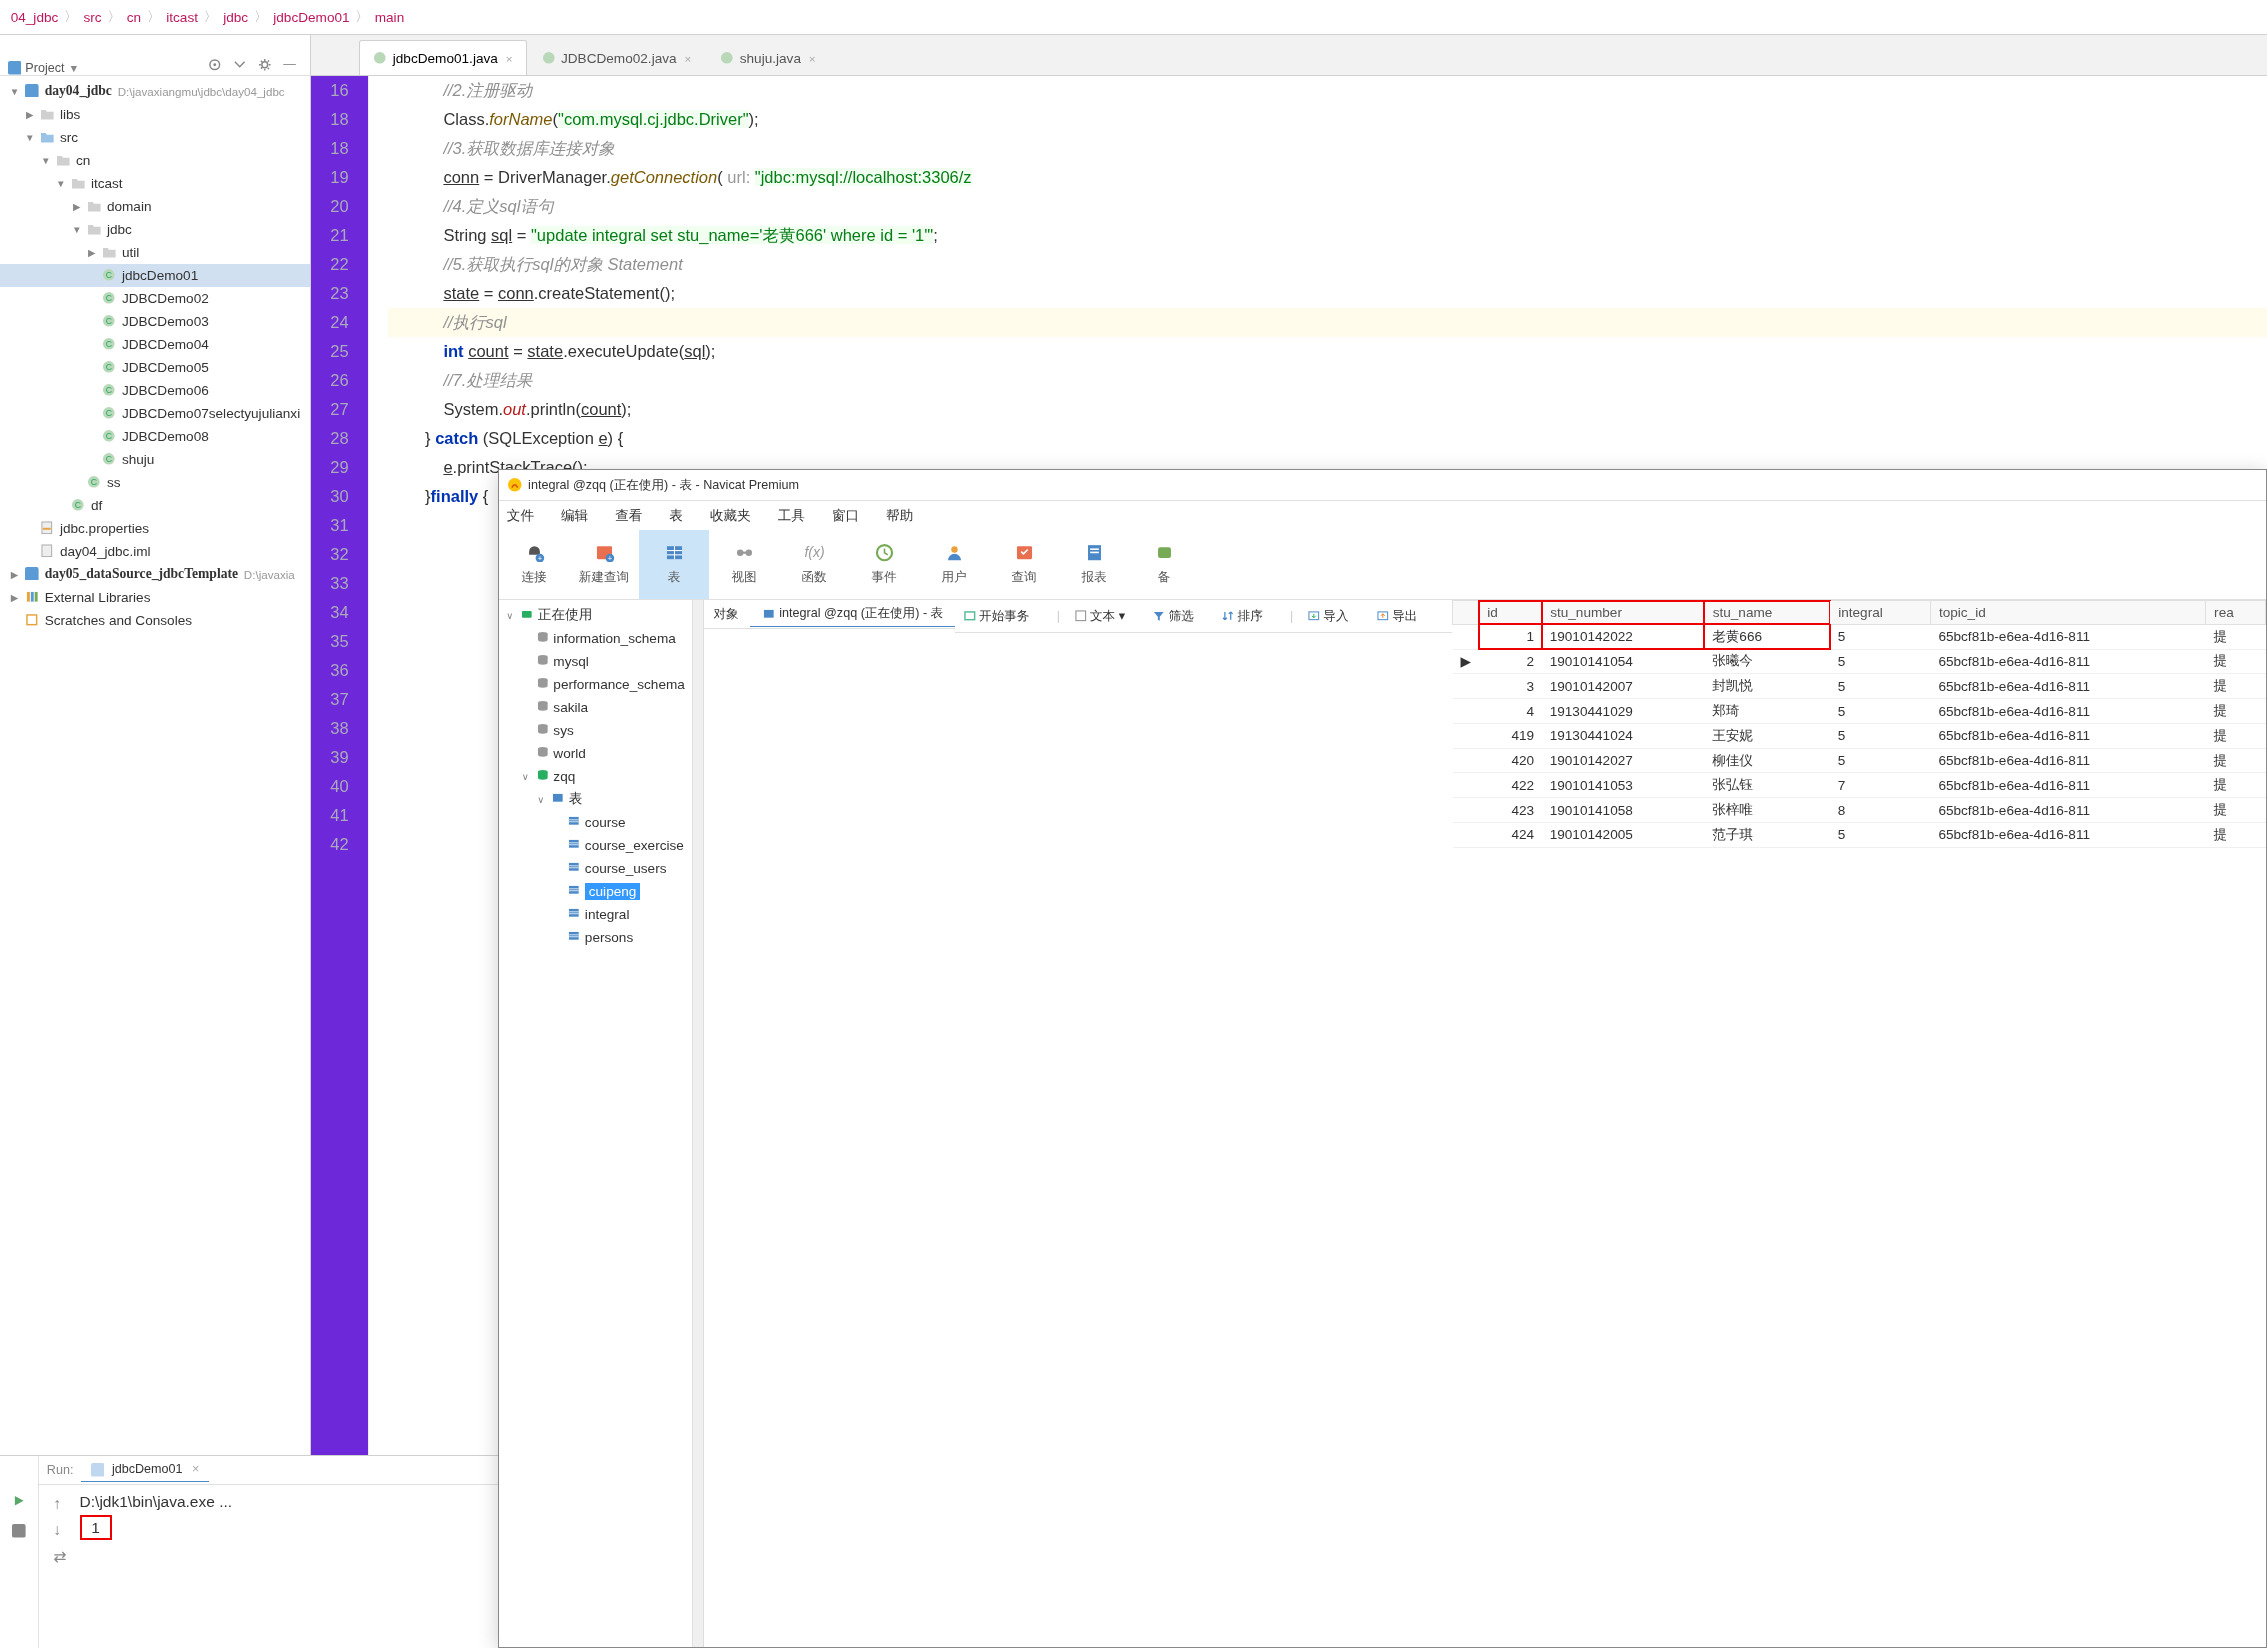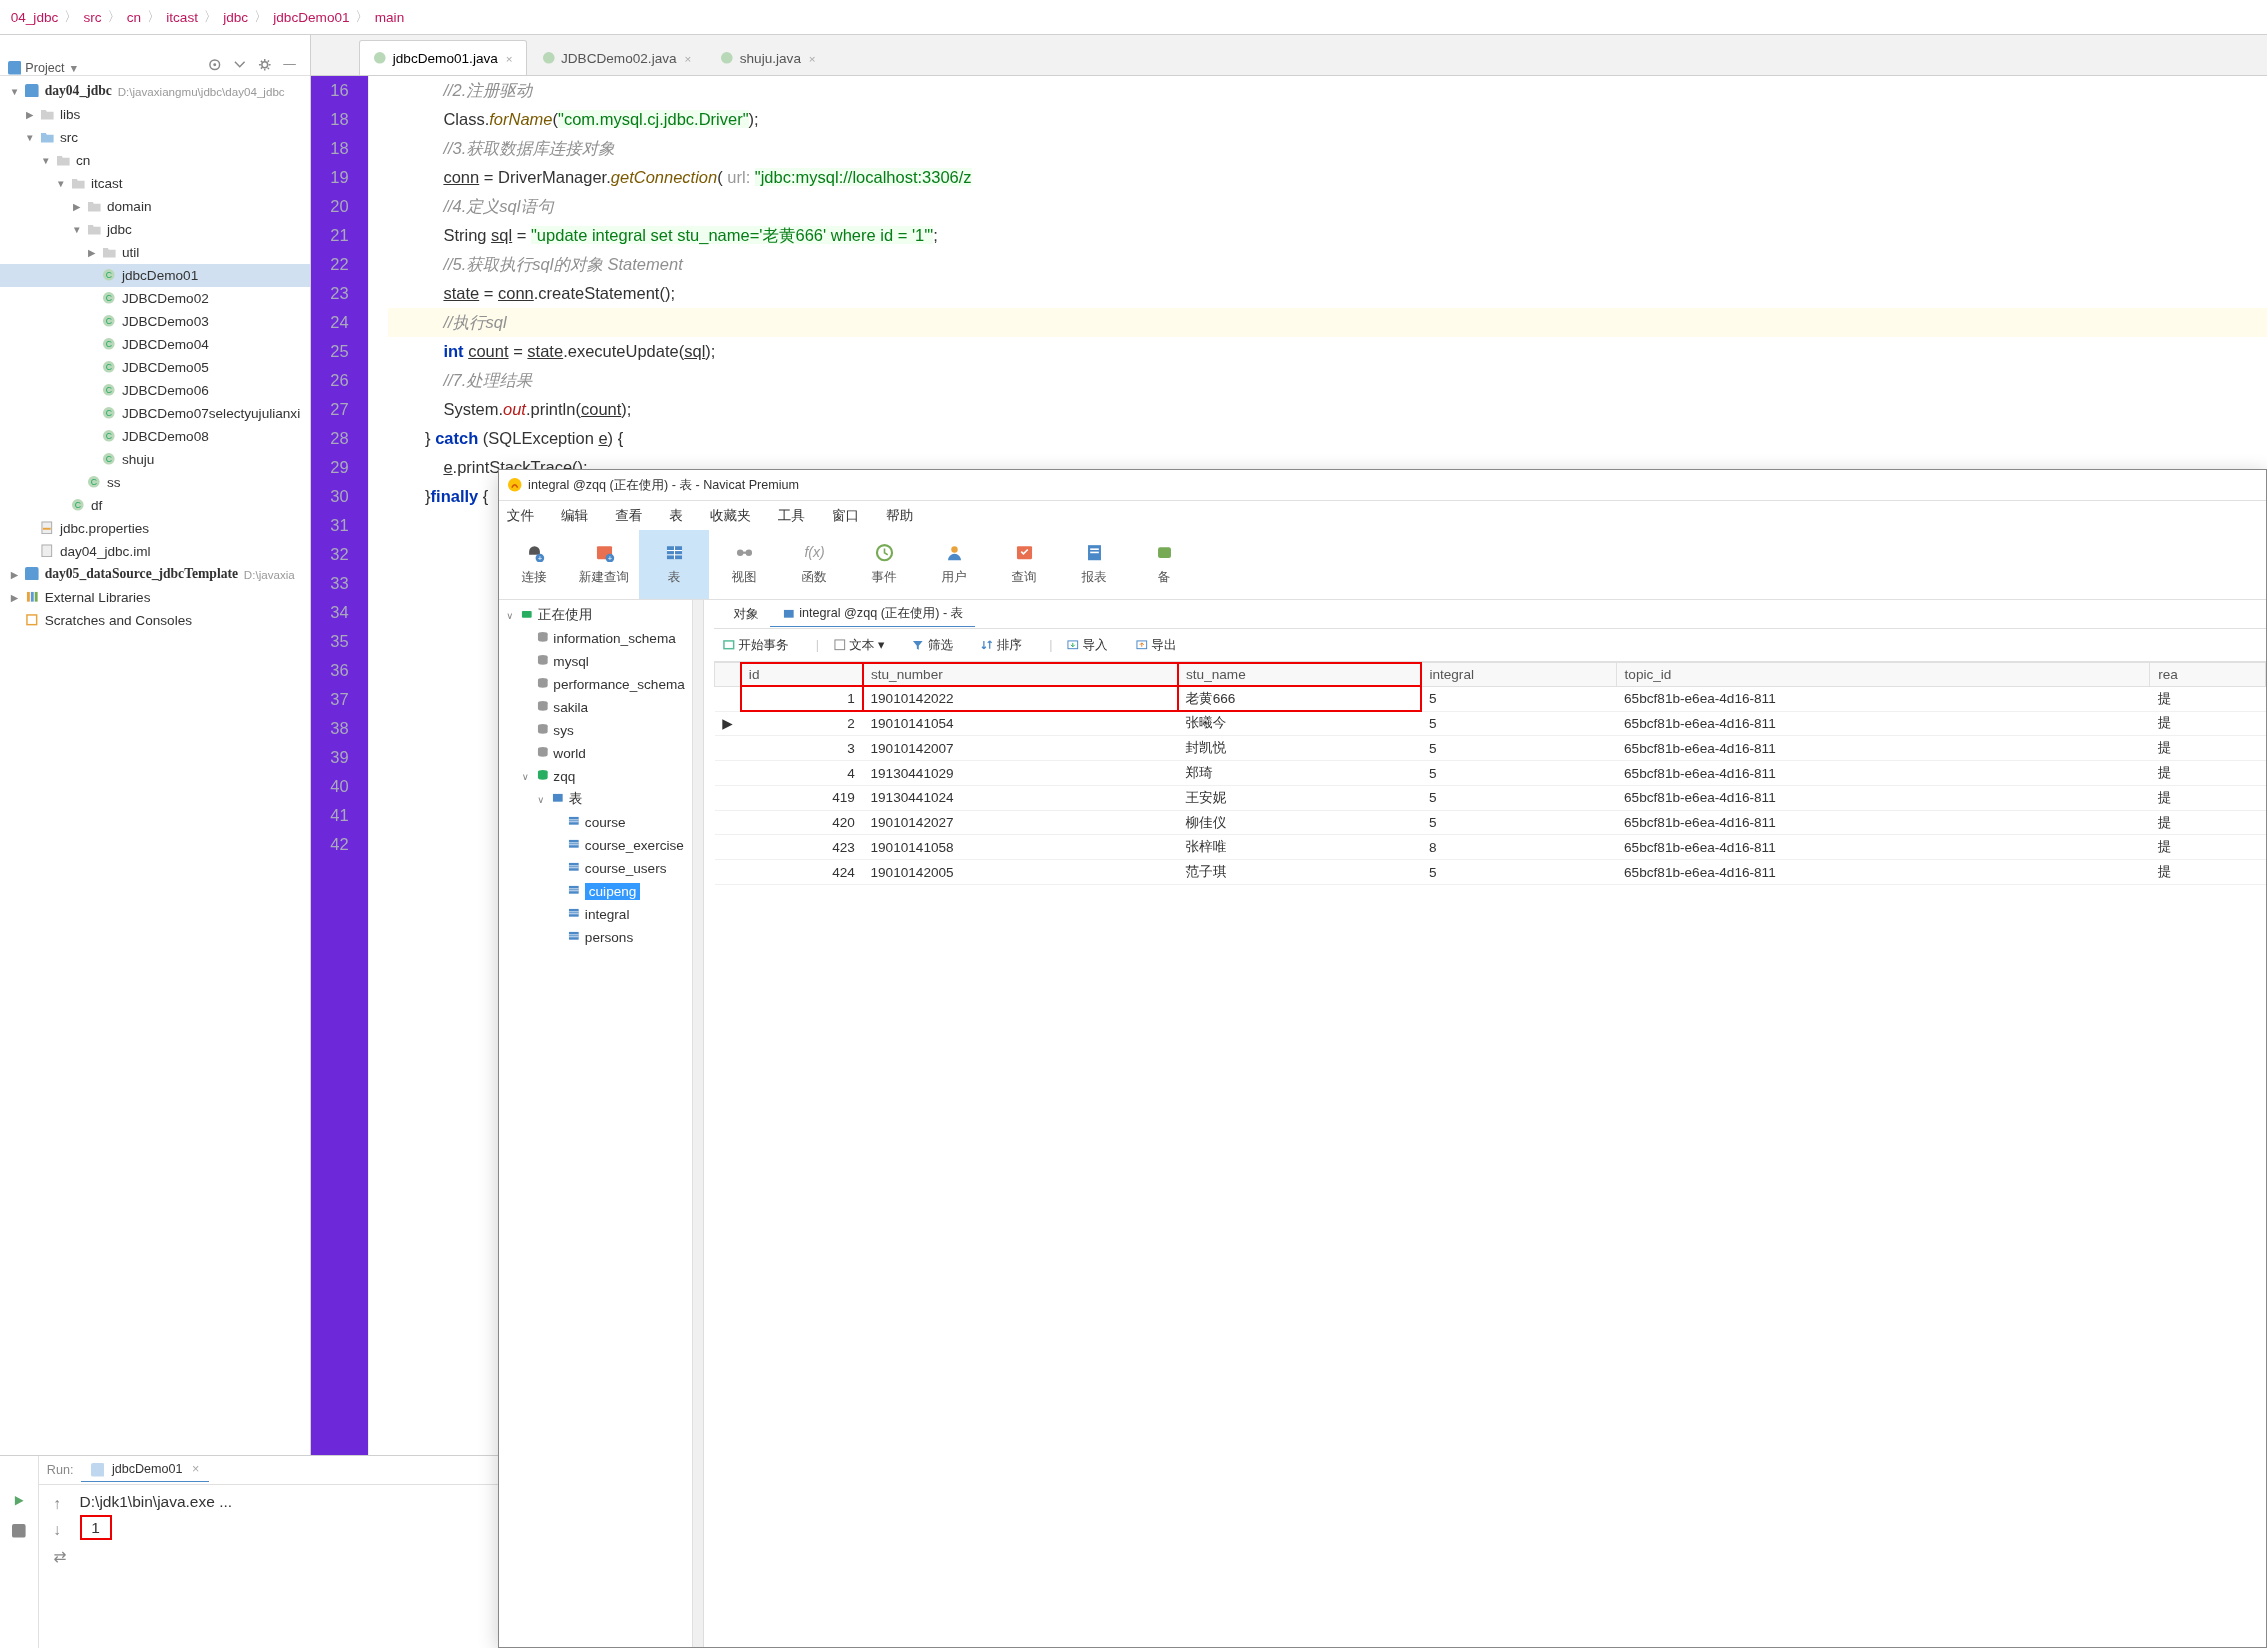--- a/index.html
+++ b/index.html
@@ -72,21 +72,21 @@
 .nav-tool svg { margin-bottom: 3.9px; }
 .nav-body { flex: 1; display: flex; overflow: hidden; }
 .nav-tree { width: 194px; border-right: 1px solid #e0e0e0; overflow: auto; padding: 3.9px; font-size: 13.6px; }
 .nav-tree-item { display: flex; align-items: center; height: 23px; cursor: pointer; white-space: nowrap; }
 .nav-tree-item .arrow { width: 13.6px; text-align: center; color: #888; font-size: 9.7px; }
 .nav-tree-item svg { margin: 0 3.9px; }
 .nav-tree-item.sel .label { background: #3399ff; color: #fff; padding: 1px 3.9px; }
 .nind1 { padding-left: 0; } .nind2 { padding-left: 15.5px; } .nind3 { padding-left: 31px; } .nind4 { padding-left: 47px; }
 .nav-right { flex: 1; display: flex; flex-direction: column; position: relative; }
 .nav-right::before { content: ""; position: absolute; left: 0; top: 0; width: 9.7px; height: 100%; background: #f0f0f0; border-right: 1px solid #ddd; }
-.nav-right-inner { margin-left: 21px; flex: 1; display: flex; flex-direction: column; }
+.nav-right-inner { margin-left: 1px; flex: 1; display: flex; }
 .nav-tabs2 { height: 29px; display: flex; align-items: center; border-bottom: 1px solid #e0e0e0; padding-left: 7.8px; font-size: 12.6px; }
 .nav-tab2 { padding: 3.9px 11.6px; cursor: pointer; display: flex; align-items: center; }
 .nav-tab2.active { border-bottom: 1.9px solid #4a88c7; }
 .nav-tab2 svg { margin-right: 3.9px; }
 .nav-actionbar { height: 33px; display: flex; align-items: center; padding: 0 7.8px; border-bottom: 1px solid #e0e0e0; font-size: 12.6px; }
 .nav-actionbar span { margin-right: 13.6px; cursor: pointer; display: inline-flex; align-items: center; }
 .nav-actionbar svg { margin-right: 2.9px; }
 .nav-table { flex: 1; overflow: auto; font-size: 13.6px; }
 .nav-table table { border-collapse: collapse; width: 100%; }
 .nav-table th { text-align: left; padding: 3.9px 7.8px; background: #f8f8f8; border: 1px solid #e0e0e0; font-weight: normal; color: #555; position: relative; }
@@ -817,20 +817,29 @@
                   <td class="rowmark"></td>
                   <td style="text-align:right">420</td>
                   <td>19010142027</td>
                   <td>柳佳仪</td>
                   <td>5</td>
                   <td>65bcf81b-e6ea-4d16-811</td>
                   <td>提</td>
                 </tr>
                 <tr>
                   <td class="rowmark"></td>
+                  <td style="text-align:right">422</td>
+                  <td>19010141053</td>
+                  <td>张弘钰</td>
+                  <td>7</td>
+                  <td>65bcf81b-e6ea-4d16-811</td>
+                  <td>提</td>
+                </tr>
+                <tr>
+                  <td class="rowmark"></td>
                   <td style="text-align:right">423</td>
                   <td>19010141058</td>
                   <td>张梓唯</td>
                   <td>8</td>
                   <td>65bcf81b-e6ea-4d16-811</td>
                   <td>提</td>
                 </tr>
                 <tr>
                   <td class="rowmark"></td>
                   <td style="text-align:right">424</td>

